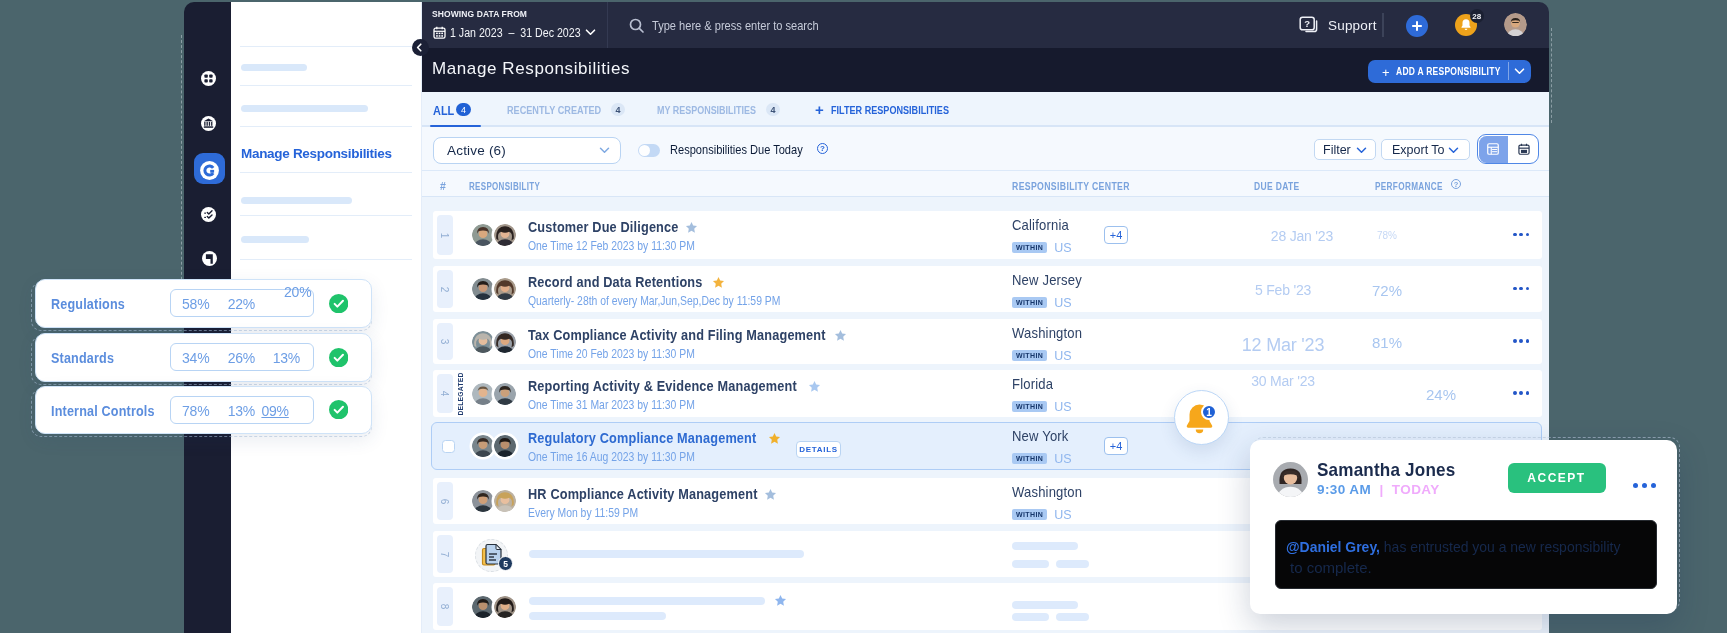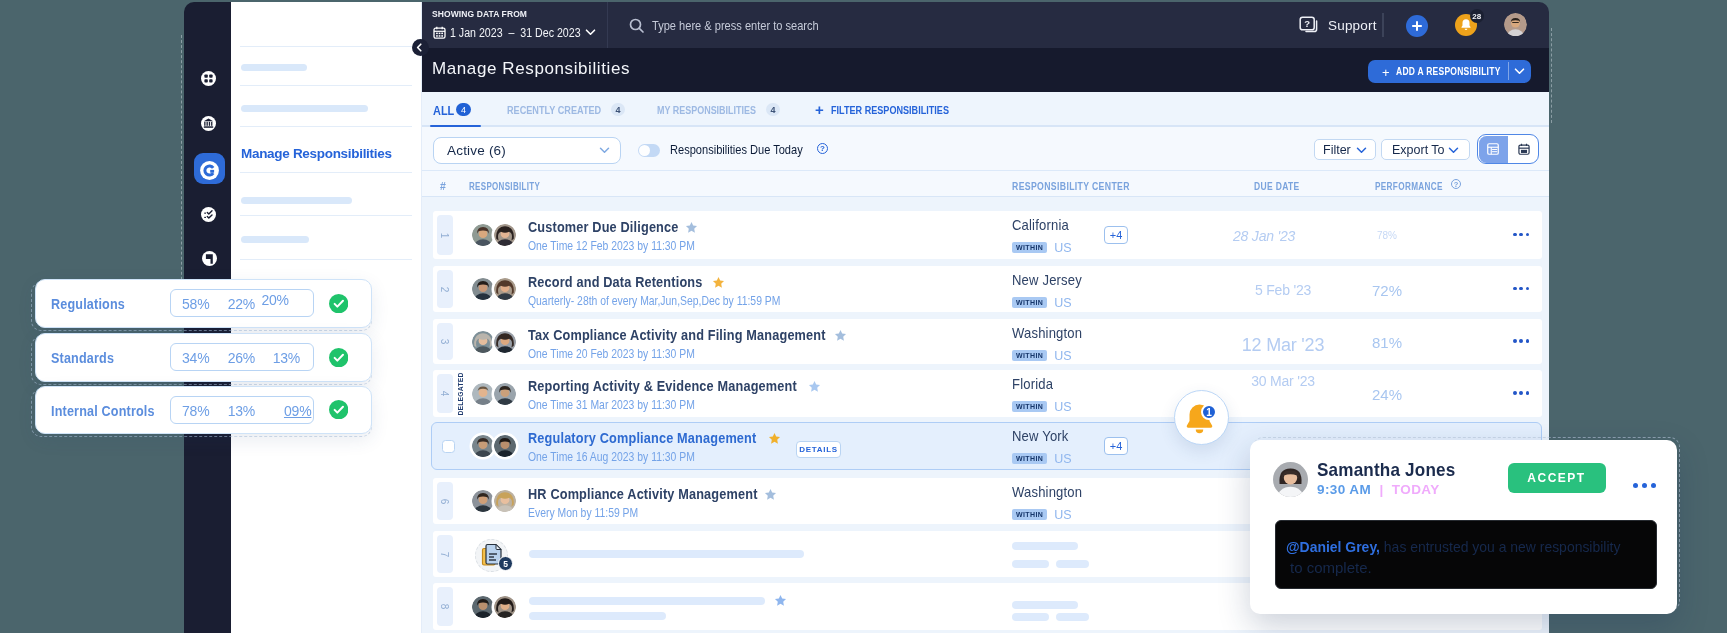--- a/index.html
+++ b/index.html
@@ -194,21 +194,21 @@
     </g>
   </svg>
 <div class="abs tt" style="left:528px;top:218px;z-index:4;color:#2e4266;font-size:15.5px;font-weight:bold;letter-spacing:.2px;transform:scaleX(.82);transform-origin:0 0;">Customer Due Diligence</div>
 <div class="abs tt" style="left:528px;top:238px;z-index:4;color:#74a3e8;font-size:13px;transform:scaleX(.8);transform-origin:0 0;">One Time 12 Feb 2023 by 11:30 PM</div>
 <svg class="abs" style="left:684.5px;top:221px;z-index:5;" width="13" height="13" viewBox="0 0 24 24">
     <path d="M12 1.8 l3.1 6.7 7.1 .9 -5.2 5 1.3 7.2 -6.3 -3.6 -6.3 3.6 1.3 -7.2 -5.2 -5 7.1 -.9 Z" fill="#a4bedd"></path>
   </svg>
 <div class="abs tt" style="left:1012px;top:217px;z-index:4;color:#2e4266;font-size:14.5px;letter-spacing:.2px;transform:scaleX(.9);transform-origin:0 0;">California</div>
 <div class="abs" style="left:1012px;top:238px;z-index:4;"><span class="within">WITHIN</span><span class="usx">US</span></div>
 <div class="abs" style="left:1104px;top:226.0px;width:24px;height:18px;background:#fff;border:1px solid #9cc0ee;border-radius:4px;z-index:4;color:#2563d9;font-size:11px;display:flex;align-items:center;justify-content:center;">+4</div>
-<div class="abs tt" style="left:1233px;top:228.0px;width:100px;text-align:left;font-size:14px;color:#b4ccf2;letter-spacing:-.2px;z-index:4;font-style:italic;">28 Jan '23</div>
+<div class="abs tt" style="left:1233px;top:228.0px;width:100px;text-align:right;font-size:14px;color:#b4ccf2;letter-spacing:-.2px;z-index:4;">28 Jan '23</div>
 <div class="abs tt" style="left:1342px;top:230.0px;width:90px;text-align:center;font-size:10px;color:#c6d8f5;z-index:4;">78%</div>
 <div class="abs dot3" style="left:1513px;top:232.5px;z-index:4;"><b></b><b></b><b></b></div>
 <div class="row" style="top:266px;height:46px;border-radius:3px;"></div>
 <div class="abs" style="left:437px;top:270px;width:16px;height:38px;background:#e8f0fc;border-radius:4px;z-index:4;color:#92aed3;font-size:10px;display:flex;align-items:center;justify-content:center;">
     <span style="transform:rotate(90deg)">2</span>
   </div>
 <svg class="abs" style="left:472px;top:278.0px;z-index:4;border-radius:50%;box-shadow:0 0 0 2.5px #fff;" width="22" height="22" viewBox="0 0 24 24">
     <g clip-path="url(#cav)">
       <rect width="24" height="24" fill="#828c90"></rect>
       <circle cx="12" cy="10.5" r="4.8" fill="#c99877"></circle>
@@ -286,21 +286,21 @@
     </g>
   </svg>
 <div class="abs tt" style="left:528px;top:377px;z-index:4;color:#2e4266;font-size:15.5px;font-weight:bold;letter-spacing:.2px;transform:scaleX(.82);transform-origin:0 0;">Reporting Activity &amp; Evidence Management</div>
 <div class="abs tt" style="left:528px;top:397px;z-index:4;color:#74a3e8;font-size:13px;transform:scaleX(.8);transform-origin:0 0;">One Time 31 Mar 2023 by 11:30 PM</div>
 <svg class="abs" style="left:807.5px;top:380px;z-index:5;" width="13" height="13" viewBox="0 0 24 24">
     <path d="M12 1.8 l3.1 6.7 7.1 .9 -5.2 5 1.3 7.2 -6.3 -3.6 -6.3 3.6 1.3 -7.2 -5.2 -5 7.1 -.9 Z" fill="#a9c8f0"></path>
   </svg>
 <div class="abs tt" style="left:1012px;top:376px;z-index:4;color:#2e4266;font-size:14.5px;letter-spacing:.2px;transform:scaleX(.9);transform-origin:0 0;">Florida</div>
 <div class="abs" style="left:1012px;top:397px;z-index:4;"><span class="within">WITHIN</span><span class="usx">US</span></div>
 <div class="abs tt" style="left:1233px;top:373px;width:100px;text-align:center;font-size:14px;color:#b4ccf2;letter-spacing:-.2px;z-index:4;">30 Mar '23</div>
-<div class="abs tt" style="left:1342px;top:386.0px;width:90px;text-align:center;font-size:15px;color:#a8c6f0;z-index:4;">24%</div>
+<div class="abs tt" style="left:1396px;top:386.0px;width:90px;text-align:center;font-size:15px;color:#a8c6f0;z-index:4;">24%</div>
 <div class="abs dot3" style="left:1513px;top:391.0px;z-index:4;"><b></b><b></b><b></b></div>
 <div class="row" style="left:431px;top:422px;width:1111px;height:48px;background:#e4effd;border:1.5px solid #aecdf6;border-radius:6px;"></div>
 <div class="abs" style="left:442px;top:439.5px;width:13px;height:13px;background:#fff;border:1.5px solid #b9d4f3;border-radius:3.5px;z-index:4;"></div>
 <svg class="abs" style="left:472px;top:435.0px;z-index:4;border-radius:50%;box-shadow:0 0 0 2.5px #fff;" width="22" height="22" viewBox="0 0 24 24">
     <g clip-path="url(#cav)">
       <rect width="24" height="24" fill="#79858b"></rect>
       <circle cx="12" cy="10.5" r="4.8" fill="#c79c77"></circle>
       <path d="M5.8 10.5 Q5.2 3.4 12 3.4 Q18.8 3.4 18.2 10.5 L16.9 7.8 Q12 6.2 7.1 7.8 Z" fill="#352a24"></path>
       <path d="M2.5 24.5 a9.5 8 0 0 1 19 0 Z" fill="#3b454e"></path>
     </g>
@@ -434,21 +434,21 @@
 <div class="abs" style="left:412px;top:39px;width:17px;height:17px;border-radius:50%;background:#1b2036;z-index:6;"></div>
 <svg class="abs" style="left:414.5px;top:43px;z-index:7;" width="9" height="9" viewBox="0 0 9 9">
     <path d="M5.8 1.2 L2.6 4.5 L5.8 7.8" fill="none" stroke="#fff" stroke-width="1.6" stroke-linecap="round" stroke-linejoin="round"></path>
   </svg>
 <div class="abs" style="left:31px;top:282px;width:341px;height:48.5px;border:1px dashed rgba(175,195,220,.55);border-radius:10px;z-index:8;"></div>
 <div class="abs" style="left:35px;top:279px;width:337px;height:48.5px;background:#fff;border:1.5px solid #cfe3f8;border-radius:10px;z-index:9;box-shadow:0 6px 18px rgba(40,70,120,.10);"></div>
 <div class="abs tt" style="left:51px;top:295px;z-index:10;color:#5b8ddd;font-size:15px;font-weight:bold;letter-spacing:.2px;transform:scaleX(.84);transform-origin:0 0;">Regulations</div>
 <div class="abs" style="left:170px;top:289px;width:144px;height:28px;border:1.2px solid #b8d4f4;border-radius:6px;z-index:10;"></div>
 <div class="abs" style="left:170.7px;top:296px;width:50px;text-align:center;color:#6d9ee5;font-size:14px;z-index:11;letter-spacing:-.2px;">58%</div>
 <div class="abs" style="left:216.4px;top:296px;width:50px;text-align:center;color:#6d9ee5;font-size:14px;z-index:11;letter-spacing:-.2px;">22%</div>
-<div class="abs" style="left:261.4px;top:292px;width:50px;text-align:left;color:#6d9ee5;font-size:14px;z-index:11;letter-spacing:-.2px;">20%</div>
+<div class="abs" style="left:261.4px;top:284px;width:50px;text-align:right;color:#6d9ee5;font-size:14px;z-index:11;letter-spacing:-.2px;">20%</div>
 <svg class="abs" style="left:328.90000000000003px;top:293.5px;z-index:10;" width="19.4" height="19.4" viewBox="0 0 20 20">
     <circle cx="10" cy="10" r="10" fill="#1fc36b"></circle>
     <path d="M5.8 10.2 l2.8 2.8 L14.4 7" fill="none" stroke="#fff" stroke-width="2.1" stroke-linecap="round" stroke-linejoin="round"></path>
   </svg>
 <div class="abs" style="left:31px;top:336px;width:341px;height:48.5px;border:1px dashed rgba(175,195,220,.55);border-radius:10px;z-index:8;"></div>
 <div class="abs" style="left:35px;top:333px;width:337px;height:48.5px;background:#fff;border:1.5px solid #cfe3f8;border-radius:10px;z-index:9;box-shadow:0 6px 18px rgba(40,70,120,.10);"></div>
 <div class="abs tt" style="left:51px;top:349px;z-index:10;color:#5b8ddd;font-size:15px;font-weight:bold;letter-spacing:.2px;transform:scaleX(.84);transform-origin:0 0;">Standards</div>
 <div class="abs" style="left:170px;top:343px;width:144px;height:28px;border:1.2px solid #b8d4f4;border-radius:6px;z-index:10;"></div>
 <div class="abs" style="left:170.7px;top:350px;width:50px;text-align:center;color:#6d9ee5;font-size:14px;z-index:11;letter-spacing:-.2px;">34%</div>
 <div class="abs" style="left:216.4px;top:350px;width:50px;text-align:center;color:#6d9ee5;font-size:14px;z-index:11;letter-spacing:-.2px;">26%</div>
@@ -456,21 +456,21 @@
 <svg class="abs" style="left:328.90000000000003px;top:347.5px;z-index:10;" width="19.4" height="19.4" viewBox="0 0 20 20">
     <circle cx="10" cy="10" r="10" fill="#1fc36b"></circle>
     <path d="M5.8 10.2 l2.8 2.8 L14.4 7" fill="none" stroke="#fff" stroke-width="2.1" stroke-linecap="round" stroke-linejoin="round"></path>
   </svg>
 <div class="abs" style="left:31px;top:388.5px;width:341px;height:48.5px;border:1px dashed rgba(175,195,220,.55);border-radius:10px;z-index:8;"></div>
 <div class="abs" style="left:35px;top:385.5px;width:337px;height:48.5px;background:#fff;border:1.5px solid #cfe3f8;border-radius:10px;z-index:9;box-shadow:0 6px 18px rgba(40,70,120,.10);"></div>
 <div class="abs tt" style="left:51px;top:401.5px;z-index:10;color:#5b8ddd;font-size:15px;font-weight:bold;letter-spacing:.2px;transform:scaleX(.84);transform-origin:0 0;">Internal Controls</div>
 <div class="abs" style="left:170px;top:395.5px;width:144px;height:28px;border:1.2px solid #b8d4f4;border-radius:6px;z-index:10;"></div>
 <div class="abs" style="left:170.7px;top:402.5px;width:50px;text-align:center;color:#6d9ee5;font-size:14px;z-index:11;letter-spacing:-.2px;">78%</div>
 <div class="abs" style="left:216.4px;top:402.5px;width:50px;text-align:center;color:#6d9ee5;font-size:14px;z-index:11;letter-spacing:-.2px;">13%</div>
-<div class="abs" style="left:261.4px;top:402.5px;width:50px;text-align:right;color:#6d9ee5;font-size:14px;z-index:11;letter-spacing:-.2px;text-decoration:underline;">09%</div>
+<div class="abs" style="left:261.4px;top:402.5px;width:50px;text-align:left;color:#6d9ee5;font-size:14px;z-index:11;letter-spacing:-.2px;text-decoration:underline;">09%</div>
 <svg class="abs" style="left:328.90000000000003px;top:400.0px;z-index:10;" width="19.4" height="19.4" viewBox="0 0 20 20">
     <circle cx="10" cy="10" r="10" fill="#1fc36b"></circle>
     <path d="M5.8 10.2 l2.8 2.8 L14.4 7" fill="none" stroke="#fff" stroke-width="2.1" stroke-linecap="round" stroke-linejoin="round"></path>
   </svg>
 <div class="abs" style="left:1173.5px;top:390px;width:55px;height:55px;border-radius:50%;background:#fff;border:1.5px solid #bcd7f7;z-index:12;box-shadow:0 6px 16px rgba(40,70,120,.12);"></div>
 <svg class="abs" style="left:1183px;top:401px;z-index:13;" width="33" height="35" viewBox="0 0 38 40">
     <path d="M19 4 a11.5 11.5 0 0 1 11.5 11.5 v7.5 l3 5.2 a1.6 1.6 0 0 1 -1.4 2.4 H5.9 a1.6 1.6 0 0 1 -1.4 -2.4 l3 -5.2 v-7.5 A11.5 11.5 0 0 1 19 4 Z" fill="#f6a71b"></path>
     <path d="M14.7 32.6 a4.3 4.3 0 0 0 8.6 0 Z" fill="#f6a71b"></path>
   </svg>
 <div class="abs" style="left:1201px;top:404px;width:16px;height:16px;border-radius:50%;background:#2061d5;border:2px solid #fff;z-index:14;color:#fff;font-size:10px;font-weight:bold;display:flex;align-items:center;justify-content:center;">1</div>

